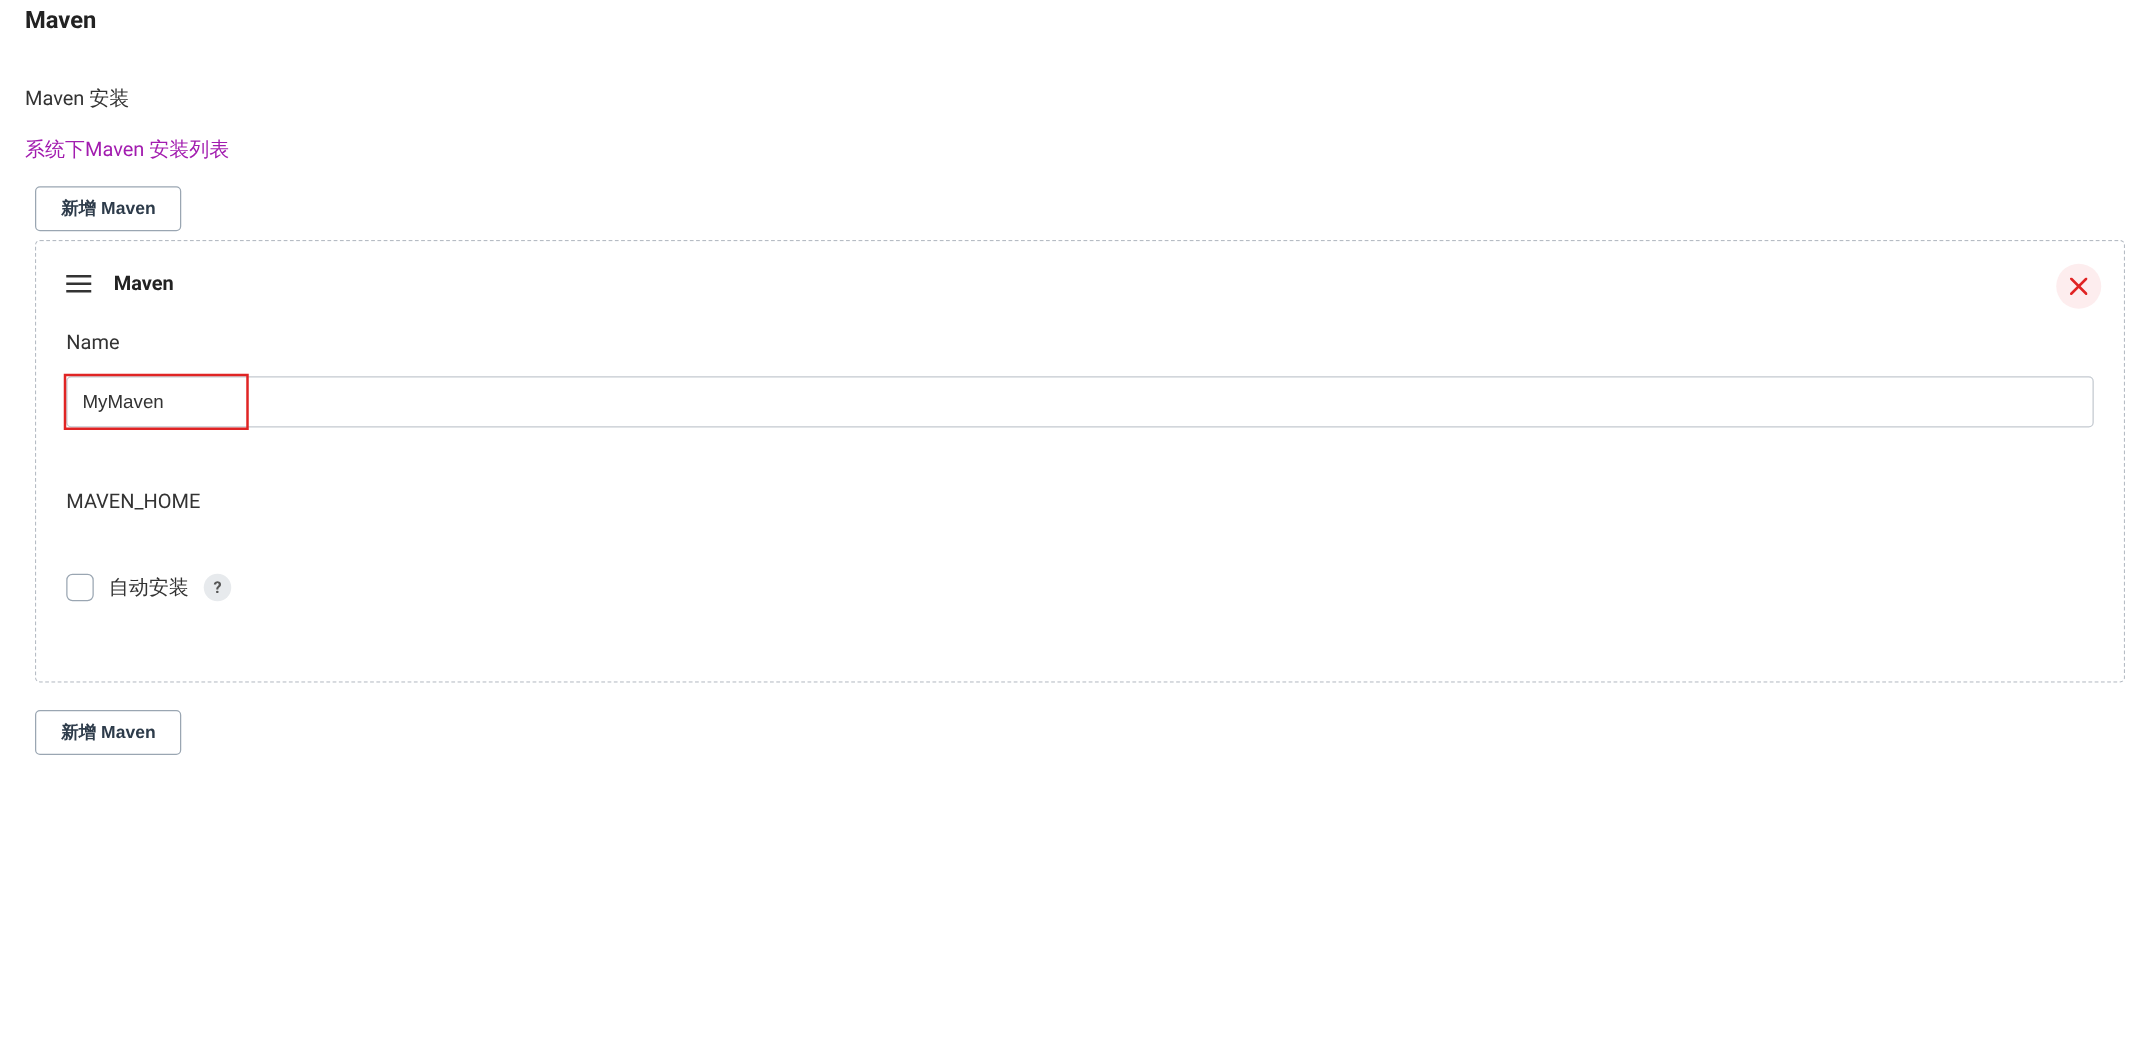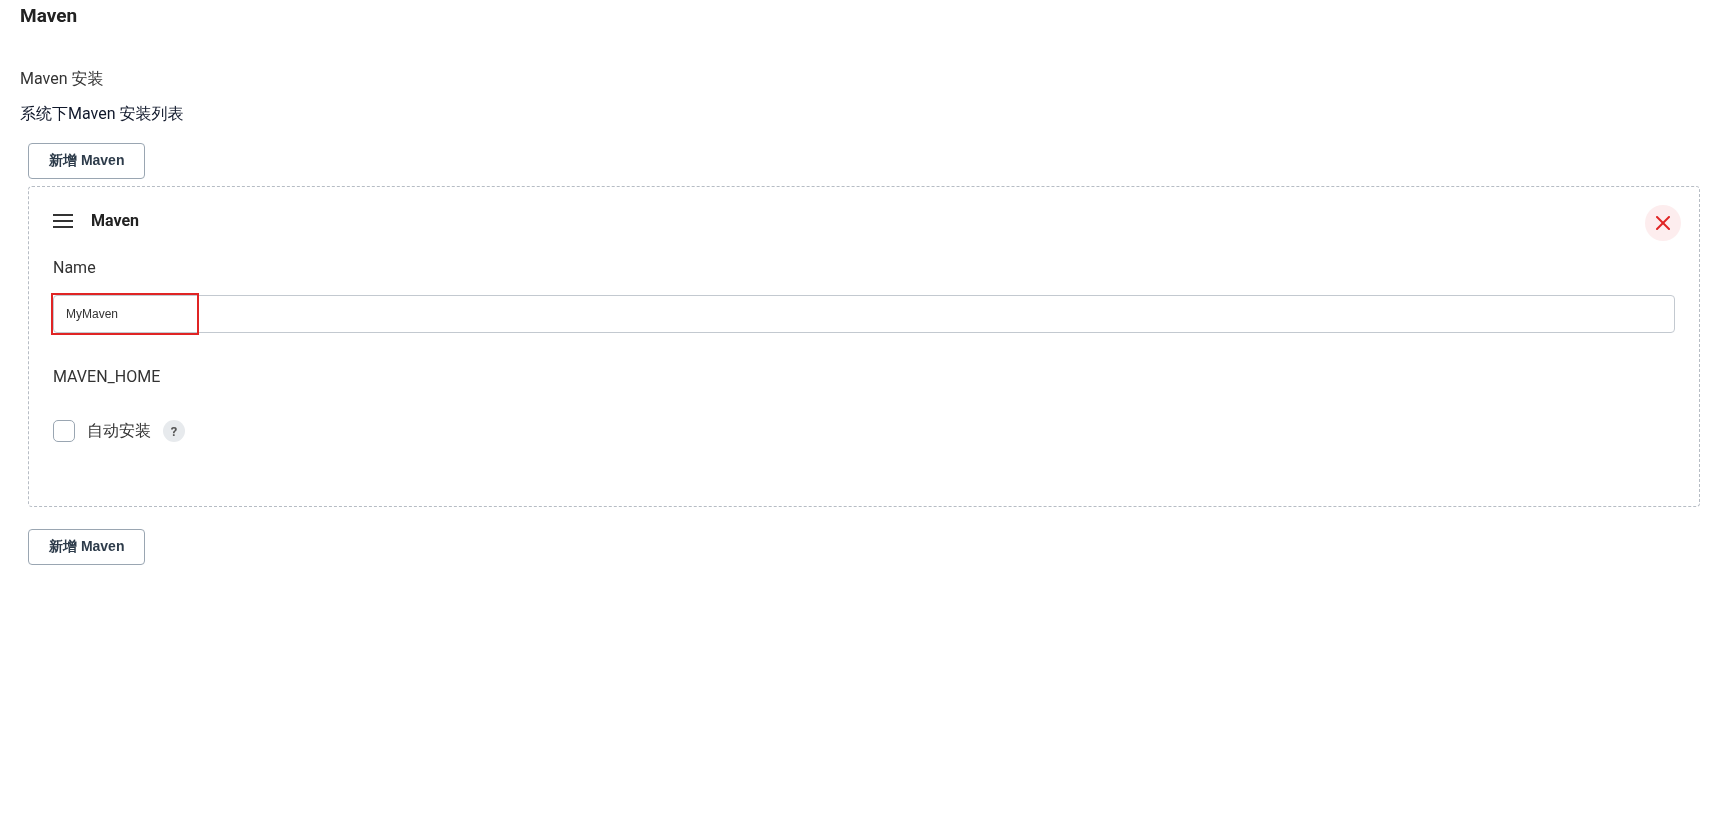--- a/index.html
+++ b/index.html
@@ -16,26 +16,26 @@
     }
     .page-title {
       font-size: 19px;
       font-weight: 700;
       color: #222;
       margin-bottom: 42px;
     }
     .section-subtitle {
       font-size: 16px;
       color: #333;
-      margin-bottom: 14px;
     }
     .section-description {
       font-size: 16px;
-      color: #0f172a;
+      color: #a21caf;
       margin-bottom: 18px;
+      margin-top: 20px;
     }
     .btn-outline {
       display: inline-block;
       padding: 8px 20px;
       border: 1.5px solid #9aa6b2;
       border-radius: 4px;
       background: #fff;
       color: #2d3b4a;
       font-size: 14px;
       font-weight: 600;
@@ -90,34 +90,34 @@
       cursor: pointer;
       display: flex;
       align-items: center;
       justify-content: center;
     }
     .close-btn svg {
       width: 14px;
       height: 14px;
     }
     .form-group {
-      margin-bottom: 34px;
+      margin-bottom: 49px;
     }
     .form-label {
       display: block;
       font-size: 16px;
       color: #333;
       margin-bottom: 18px;
     }
     .form-input {
       width: 100%;
       padding: 11px 12px;
       border: 1px solid #c3c9d0;
       border-radius: 4px;
-      font-size: 12px;
+      font-size: 15px;
       color: #333;
       background: #fff;
       outline: none;
     }
     .checkbox-row {
       display: flex;
       align-items: flex-end;
       gap: 12px;
       margin-top: 6px;
       margin-bottom: 40px;

